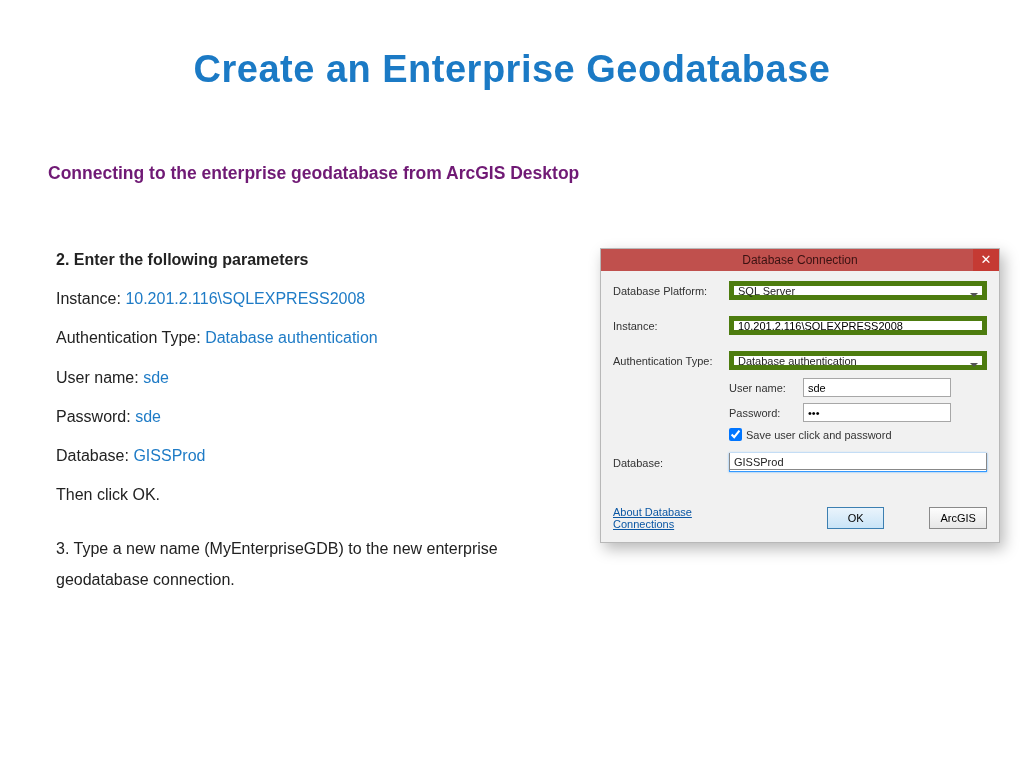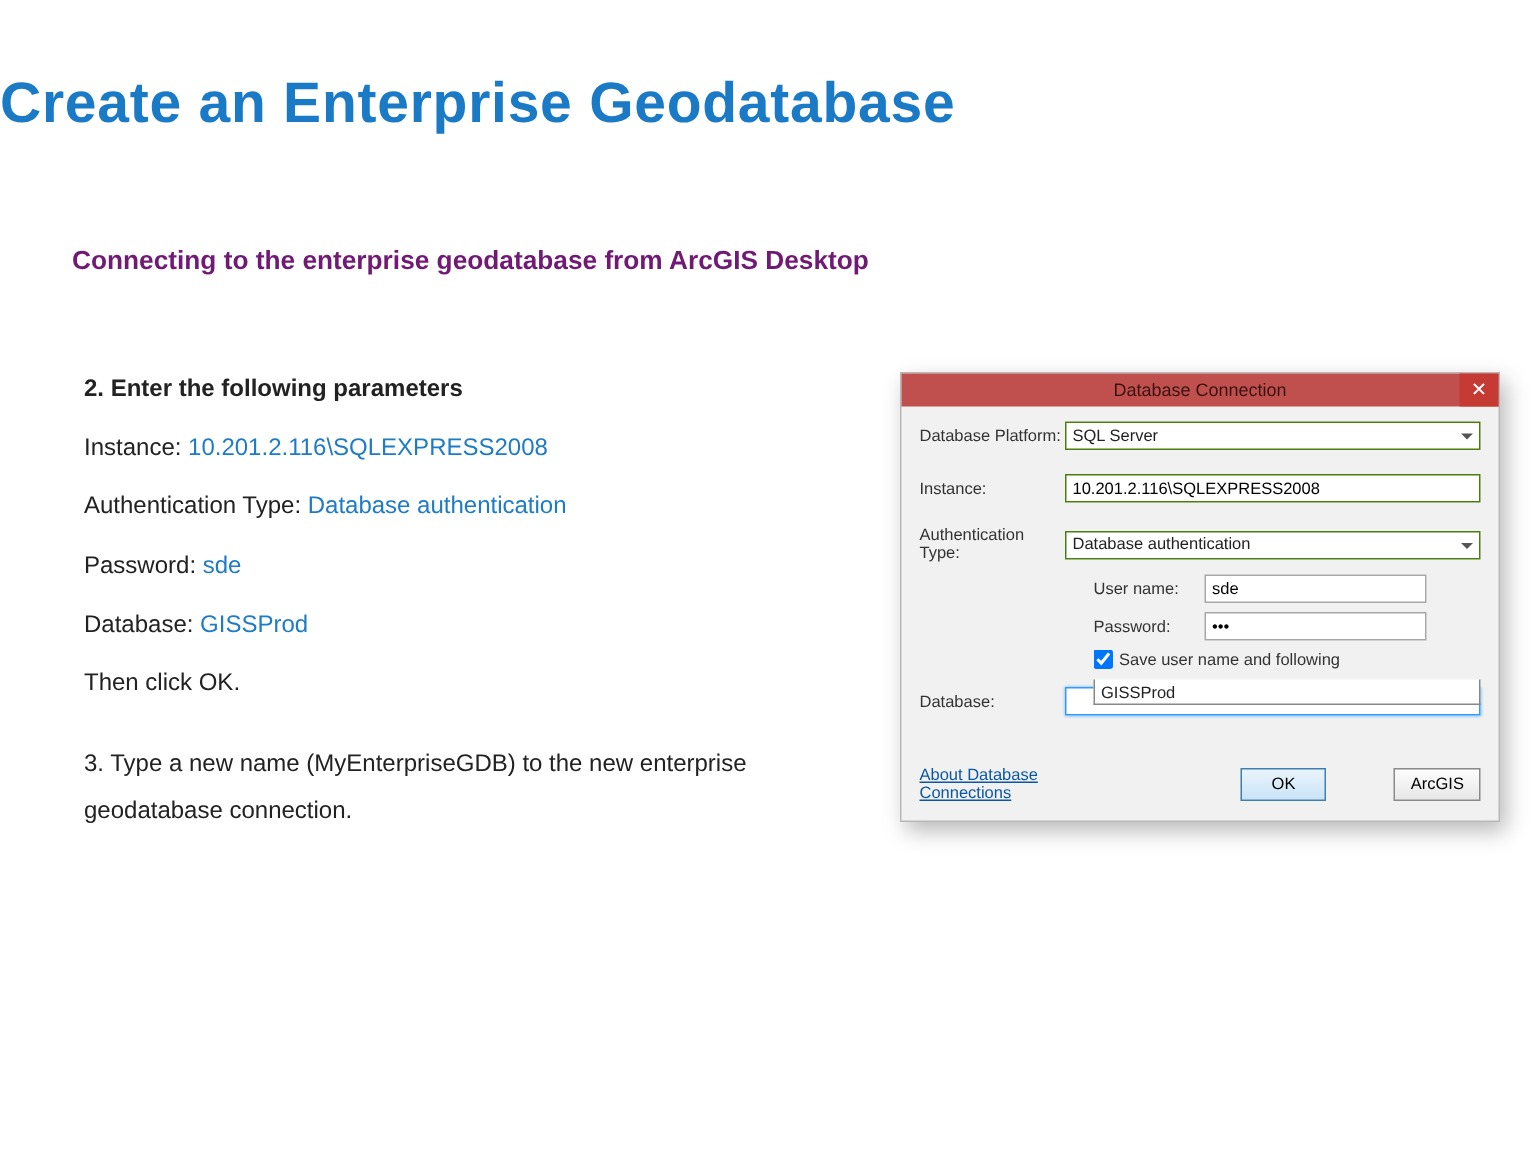--- a/index.html
+++ b/index.html
@@ -9,20 +9,21 @@
     height: 768px;
     background: #fff;
     font-family: "Segoe UI", Arial, sans-serif;
     color: #222;
     position: relative;
   }
   .slide-title {
     font-size: 38px;
     font-weight: 700;
     color: #1b7ac5;
+    text-align: center;
     padding-top: 48px;
     letter-spacing: 0.5px;
   }
   .subtitle {
     font-size: 17.5px;
     font-weight: 700;
     color: #701a75;
     margin: 72px 0 0 48px;
   }
   .content-wrap {
@@ -79,34 +80,34 @@
   .dlg-body {
     padding: 10px 12px 8px 12px;
   }
   .row {
     display: flex;
     align-items: center;
     margin-bottom: 16px;
   }
   .row.tight { margin-bottom: 6px; }
   .row .rlabel {
-    width: 97px;
+    width: 116px;
     color: #333;
     font-size: 11px;
   }
   .row .indent-label {
     width: 74px;
     margin-left: 116px;
     color: #333;
     font-size: 11px;
   }
   .field, .select {
     flex: 1;
     height: 19px;
-    border: 1px solid #4d7c0f;
+    border: 5px solid #4d7c0f;
     background: #fff;
     font-size: 11px;
     padding: 0 4px;
     font-family: inherit;
   }
   .select {
     position: relative;
     display: flex;
     align-items: center;
   }
@@ -188,20 +189,21 @@
 <body>
 
 <div class="slide-title">Create an Enterprise Geodatabase</div>
 <div class="subtitle">Connecting to the enterprise geodatabase from ArcGIS Desktop</div>
 
 <div class="content-wrap">
   <div class="left-col">
     <p class="step-head">2.  Enter the following parameters</p>
     <p><span class="lbl">Instance: </span><span class="val">10.201.2.116\SQLEXPRESS2008</span></p>
     <p><span class="lbl">Authentication Type: </span><span class="val">Database authentication</span></p>
+    <p><span class="lbl">User name: </span><span class="val">sde</span></p>
     <p><span class="lbl">Password: </span><span class="val">sde</span></p>
     <p><span class="lbl">Database: </span><span class="val">GISSProd</span></p>
     <p>Then click OK.</p>
     <p class="wrap-line">3.  Type a new name (MyEnterpriseGDB) to the new enterprise geodatabase connection.</p>
   </div>
 </div>
 
 <div class="dialog">
   <div class="titlebar">
     <span>Database Connection</span>
@@ -229,21 +231,21 @@
     <div class="row tight" style="margin-top:8px;">
       <div class="indent-label">User name:</div>
       <input class="short-field" value="sde" style="">
     </div>
     <div class="row tight">
       <div class="indent-label">Password:</div>
       <input class="short-field" value="•••" style="">
     </div>
     <div class="checkbox-row">
       <input type="checkbox" checked="" style="">
-      <span>Save user name and following</span>
+      <span>Save user click and password</span>
     </div>
     <div class="row" style="margin-bottom:22px;">
       <div class="rlabel">Database:</div>
       <div class="select db-open">
           <span></span>
         </div>
     </div>
     <div class="db-dropdown">GISSProd</div>
   </div>
   <div class="footer-row">

